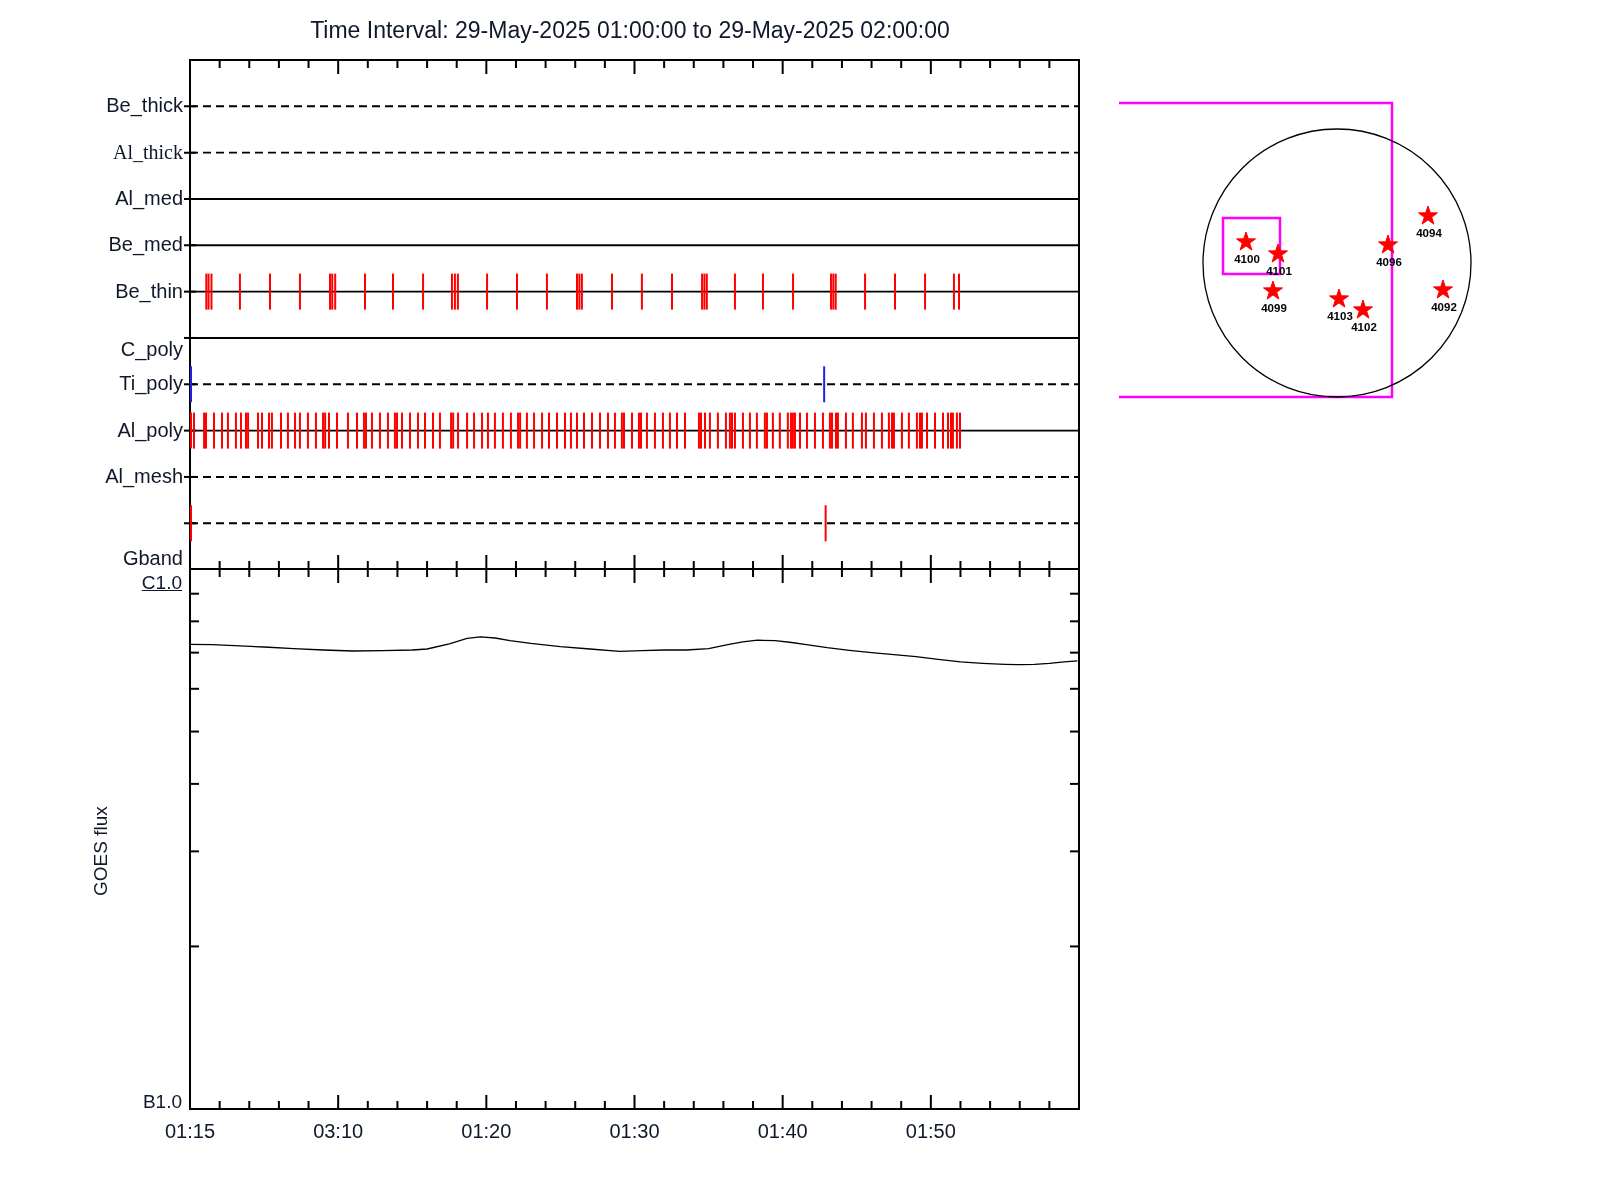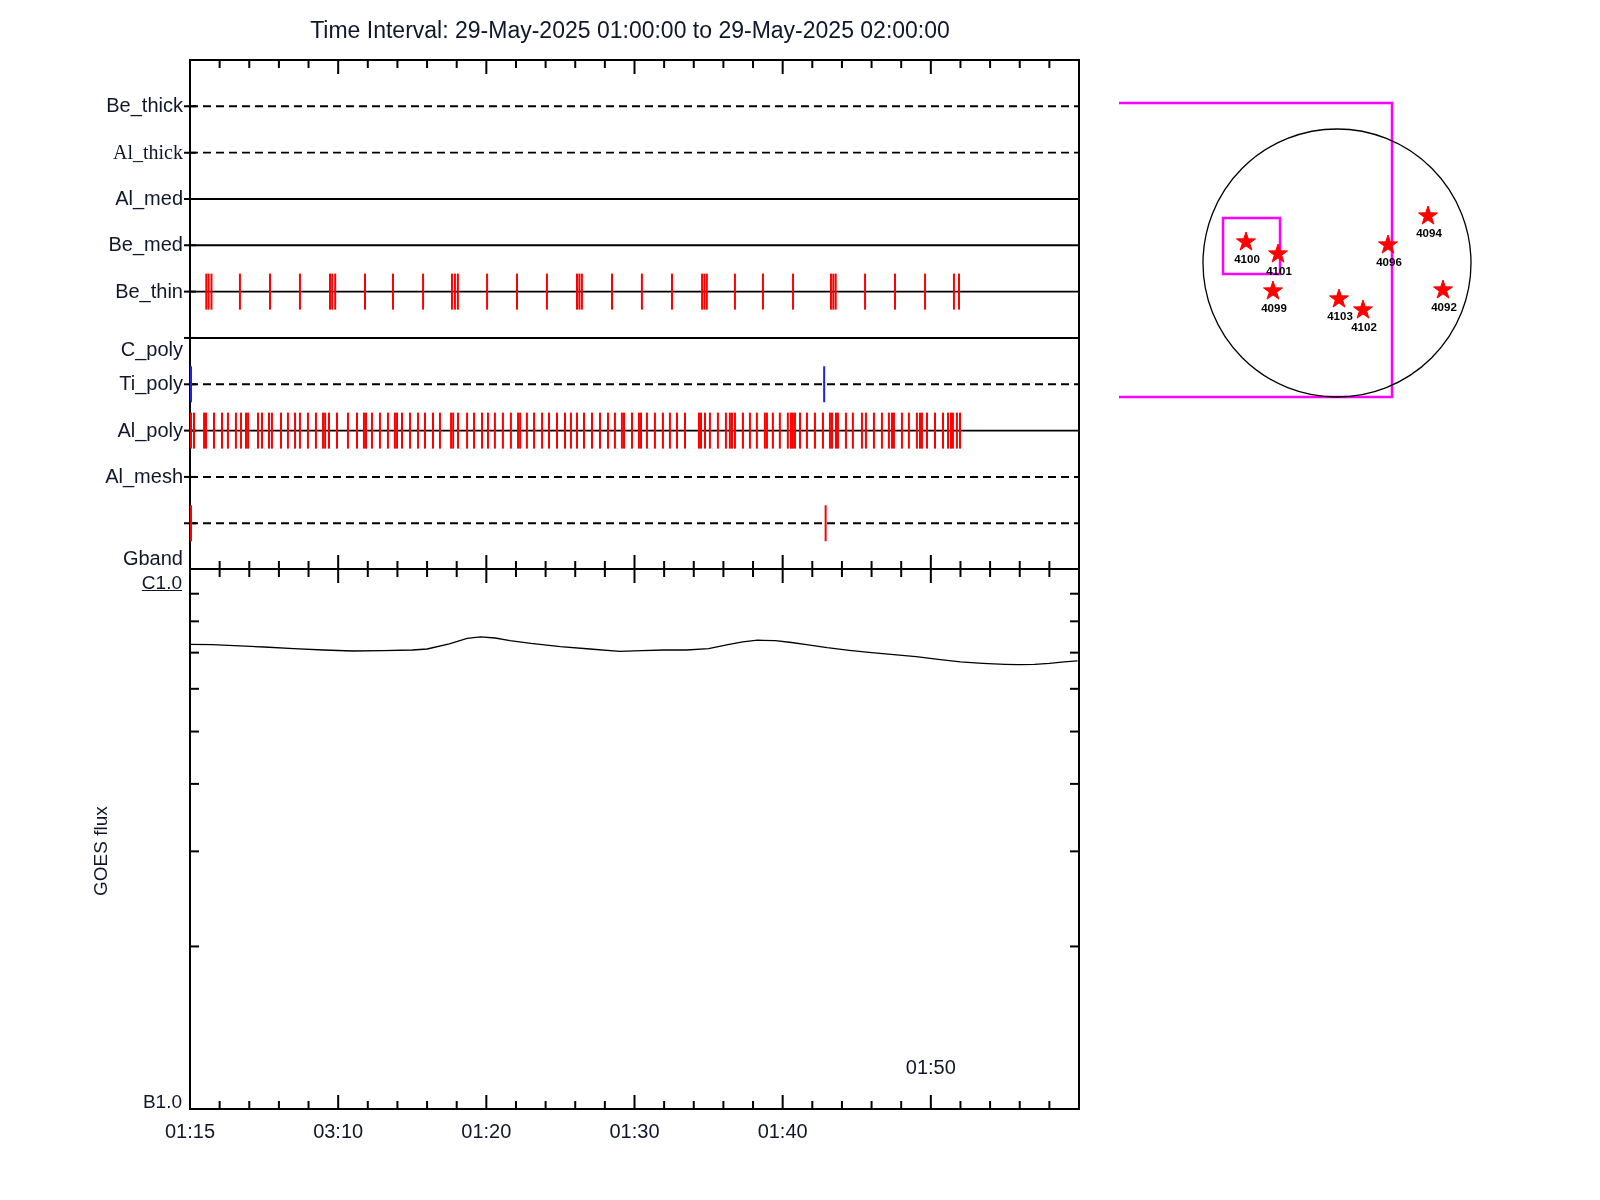--- a/index.html
+++ b/index.html
@@ -358,15 +358,15 @@
       <div class="flabel" style="left: 33px; top: 419.61px;">Al_poly</div>
       <div class="flabel" style="left: 33px; top: 465.94px;">Al_mesh</div>
       <div class="flabel" style="left: 33px; top: 512.27px; margin-top: 36px;">Gband</div>
     </div>
   <div id="time-labels">
       <div class="tlabel" style="left: 145px; top: 1120px;">01:15</div>
       <div class="tlabel" style="left: 293.167px; top: 1120px;">03:10</div>
       <div class="tlabel" style="left: 441.333px; top: 1120px;">01:20</div>
       <div class="tlabel" style="left: 589.5px; top: 1120px;">01:30</div>
       <div class="tlabel" style="left: 737.667px; top: 1120px;">01:40</div>
-      <div class="tlabel" style="left: 885.833px; top: 1056px;">01:50</div>
+      <div class="tlabel" style="left: 885.833px; top: 1120px;">01:50</div>
     </div>
 </div>
 
 </body></html>

